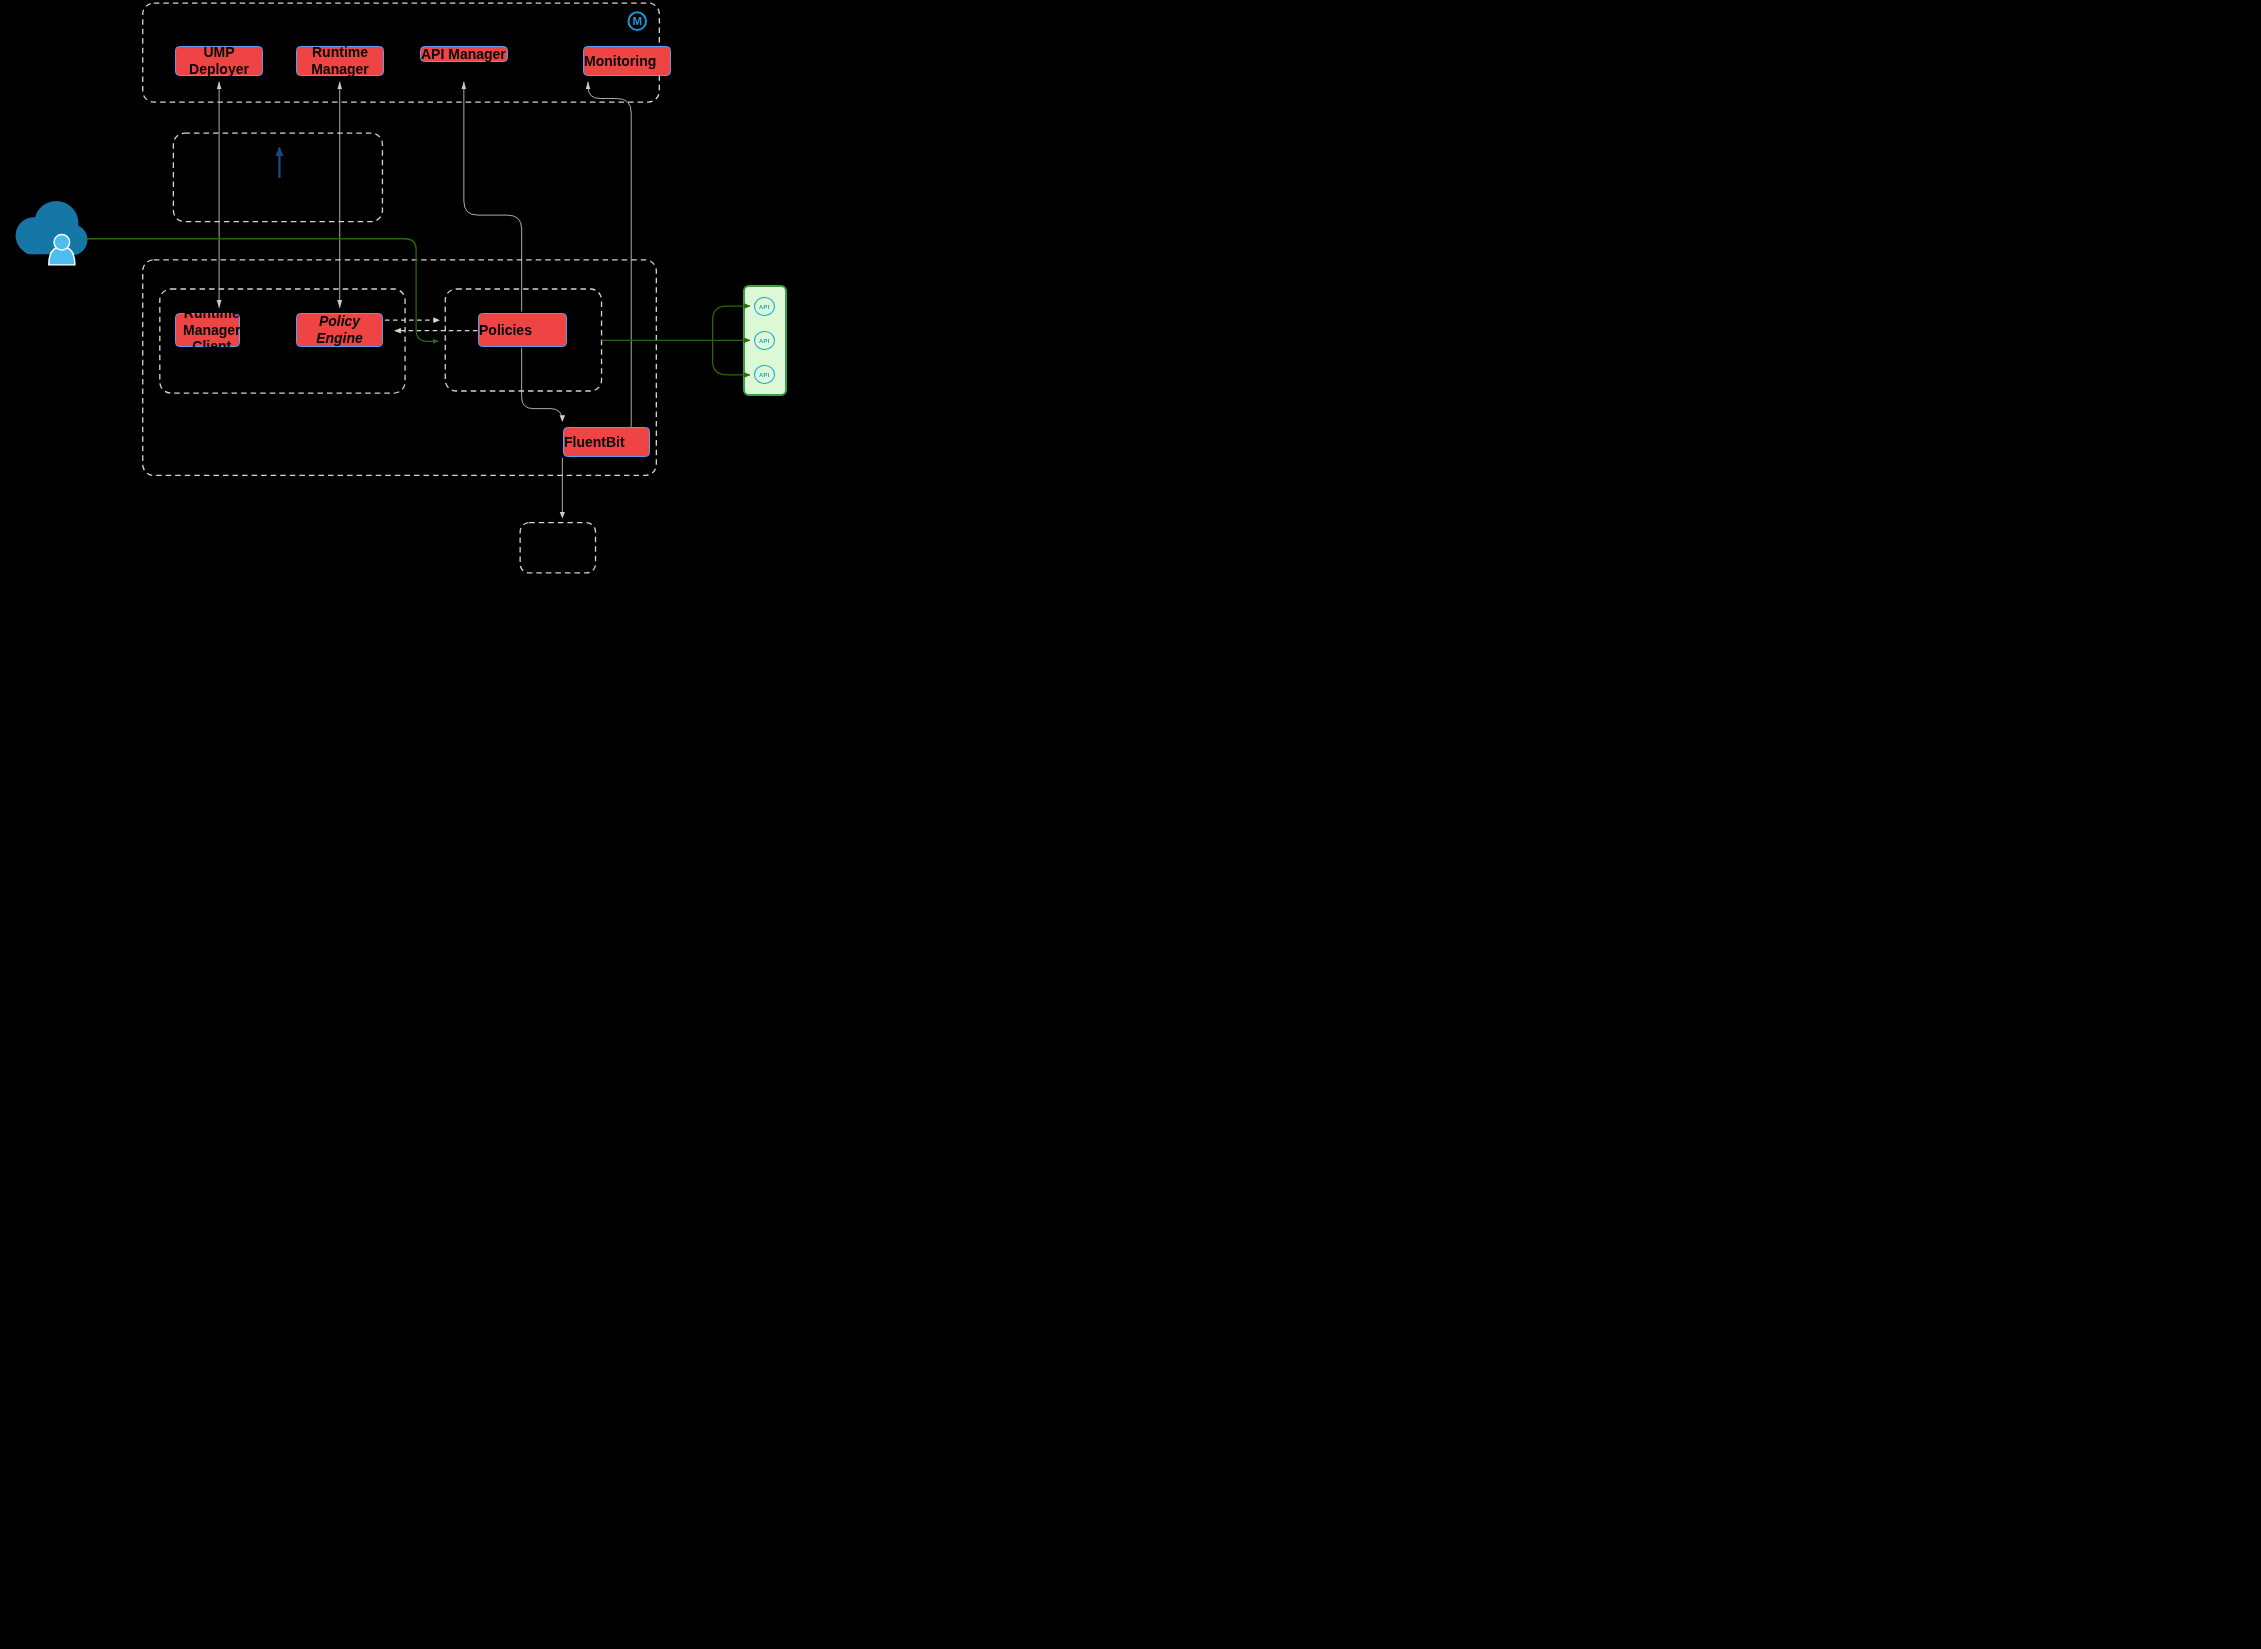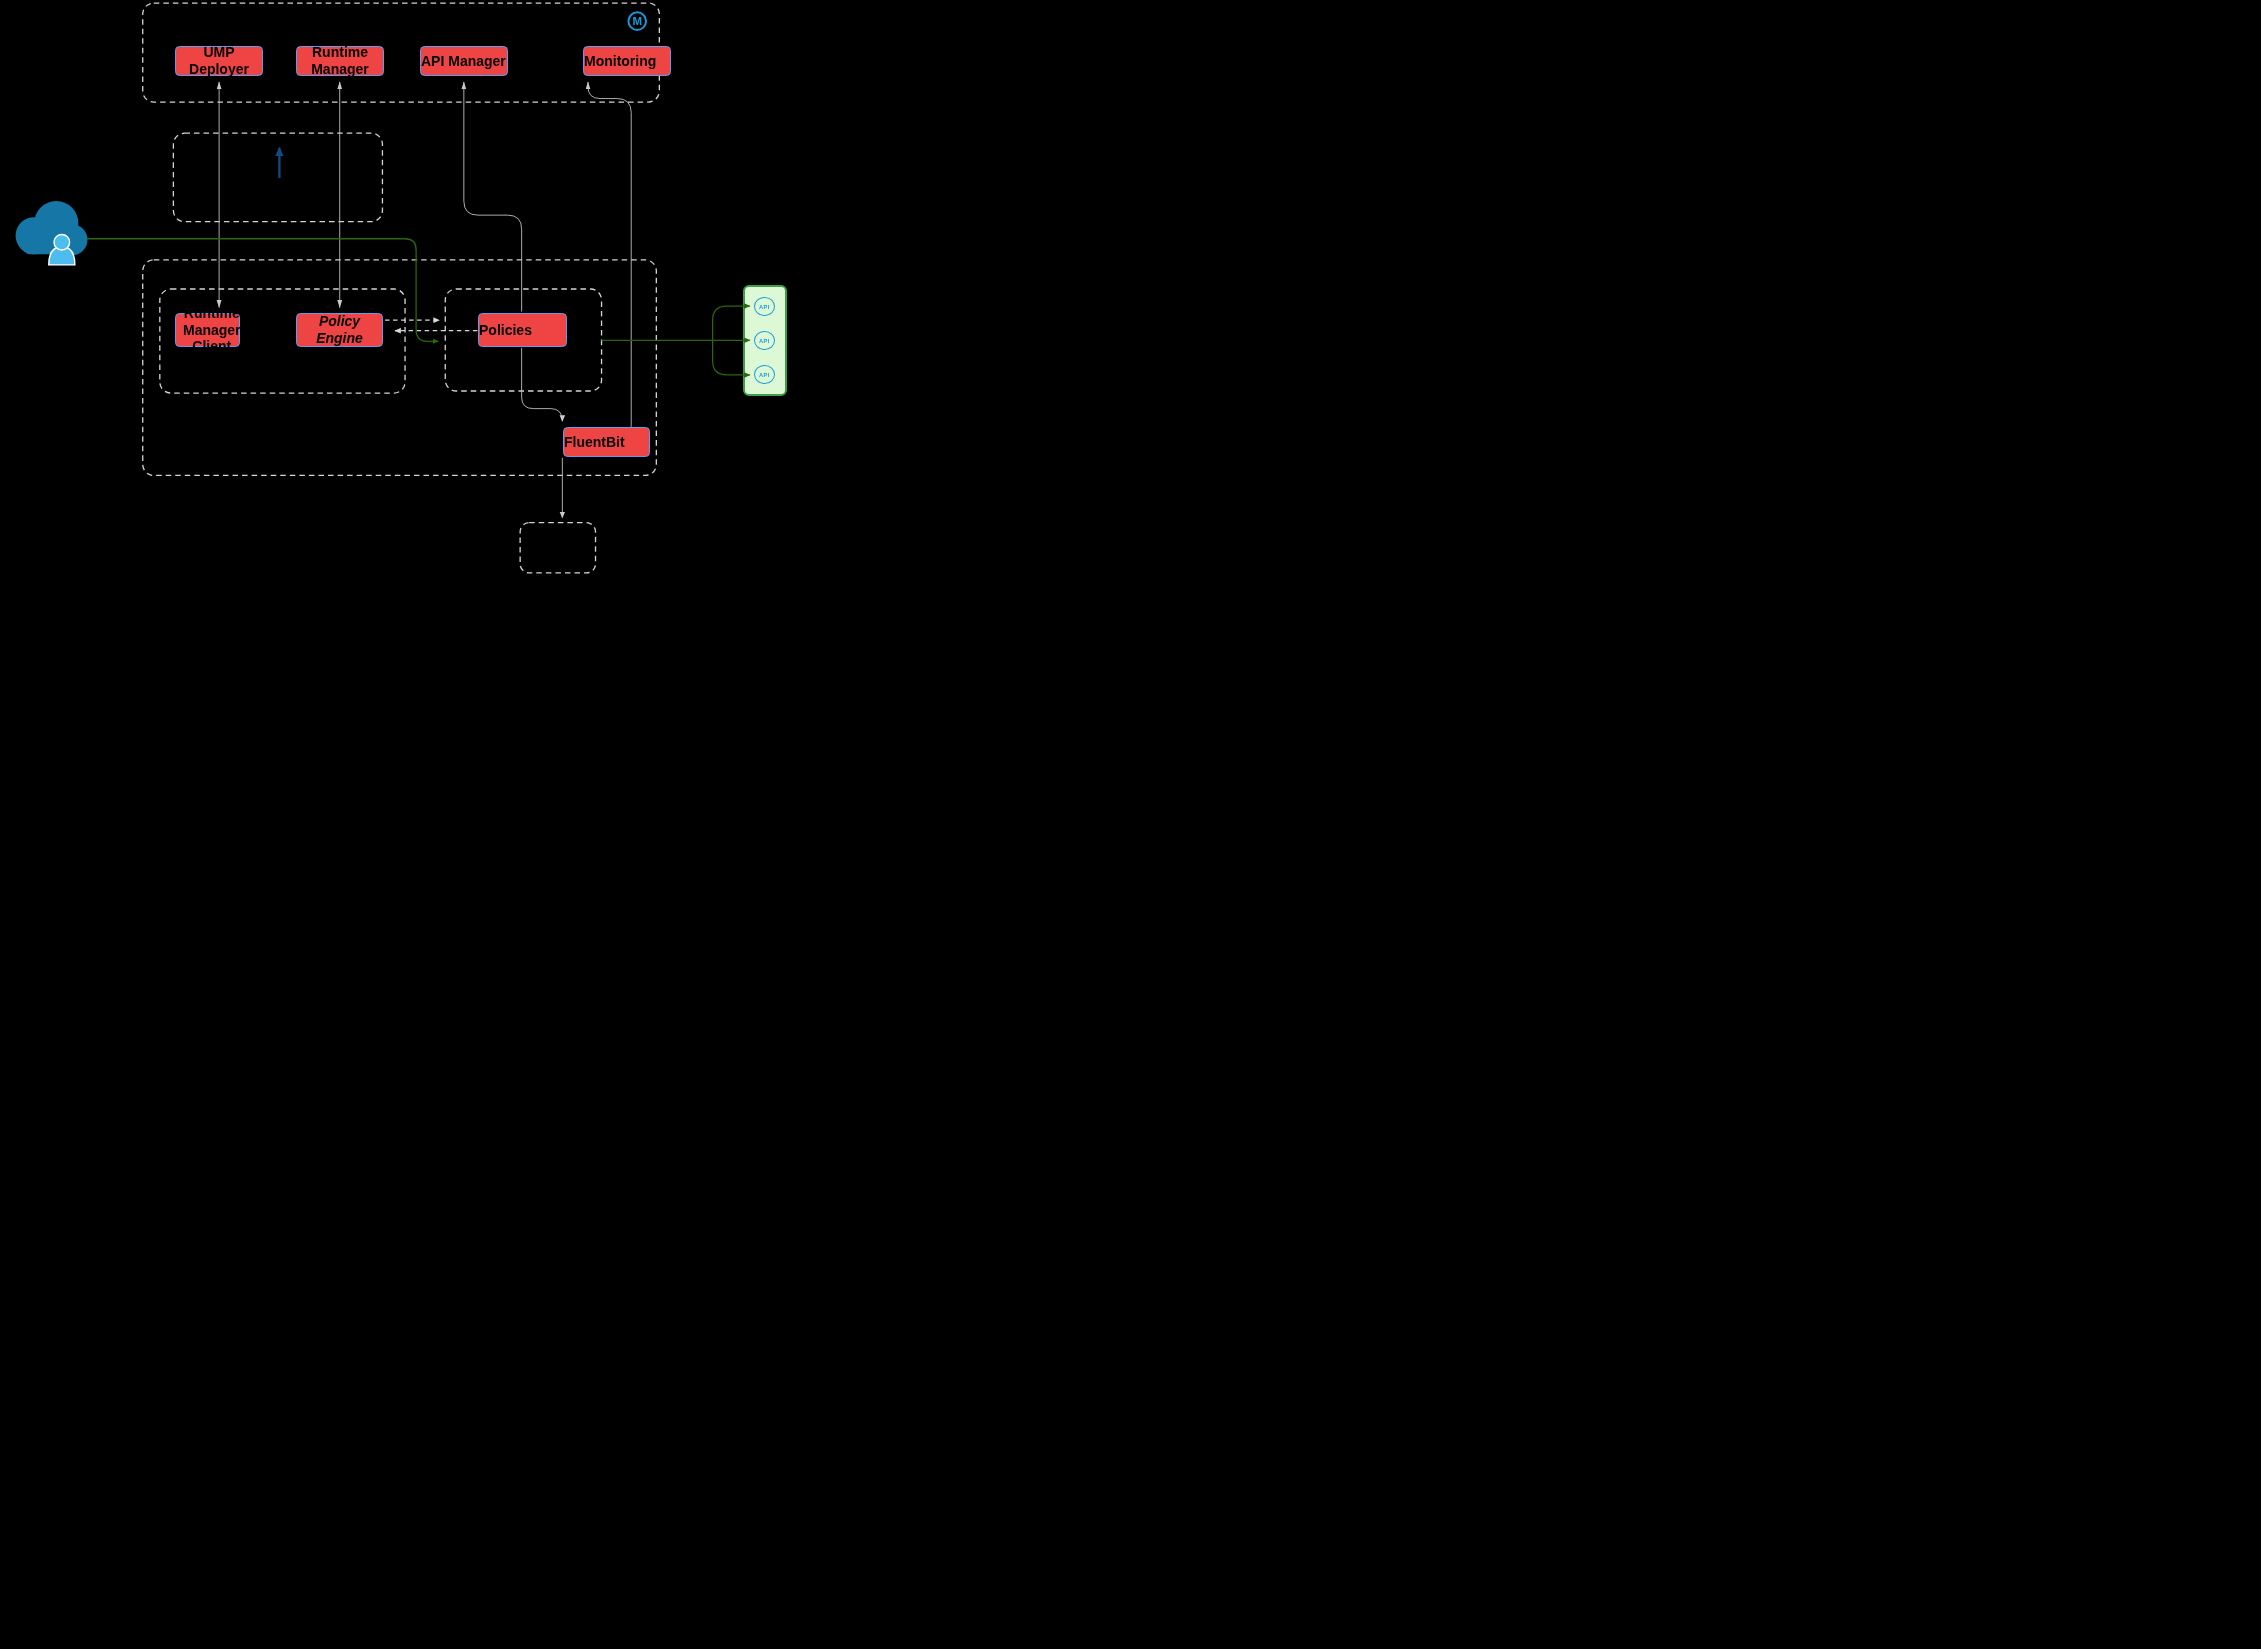--- a/index.html
+++ b/index.html
@@ -93,21 +93,21 @@
       <text x="1268" y="50" text-anchor="middle" font-size="23" font-weight="bold" font-family="Liberation Sans, sans-serif" fill="#1898d8">M</text>
     </g>
   </svg>
 
   <div class="bnode" style="left:175px;top:46px;width:88px;height:30px;">
     <span>UMP Deployer</span>
   </div>
   <div class="bnode" style="left:296px;top:46px;width:88px;height:30px;">
     <span>Runtime Manager</span>
   </div>
-  <div class="bnode" style="left:420px;top:46px;width:88px;height:30px;">
+  <div class="bnode" style="left:420px;top:46px;width:88px;height:16px;">
     <span>API Manager</span>
   </div>
   <div class="bnode" style="left:541px;top:46px;width:88px;height:30px;margin-left:42px;">
     <span>Monitoring</span>
   </div>
 
   <div class="bnode" style="left:175px;top:313px;width:65px;height:34px;padding:0 7px;">
     <span>Runtime Manager Client</span>
   </div>
   <div class="bnode" style="left:296px;top:313px;width:87px;height:34px;font-style:italic;">

